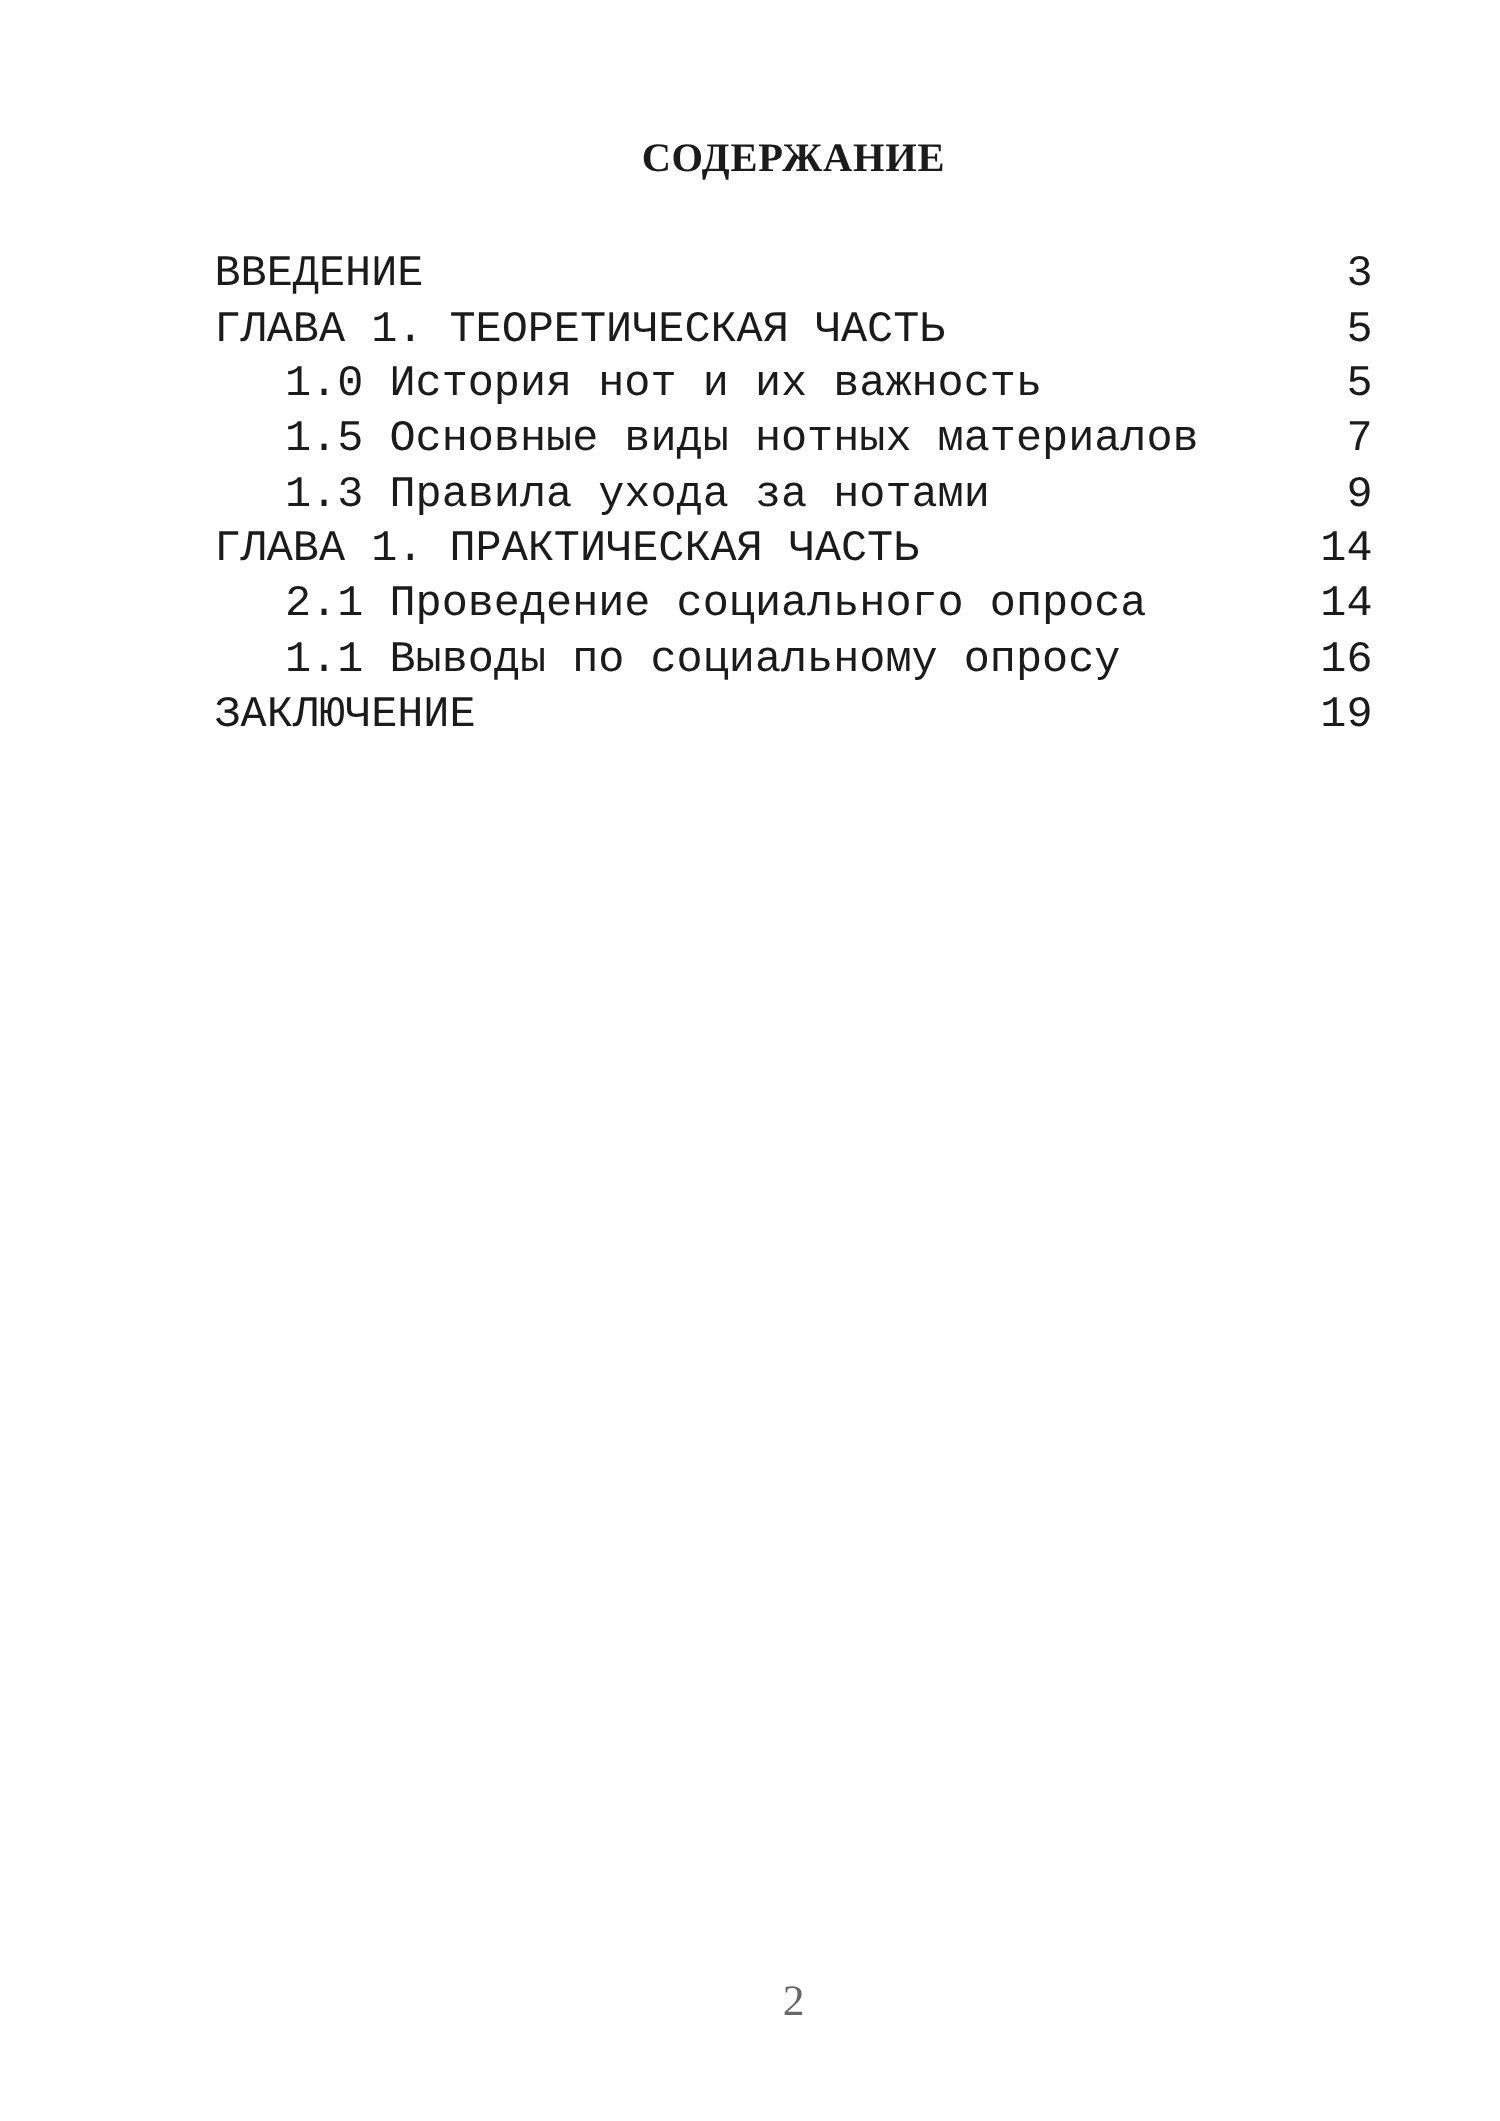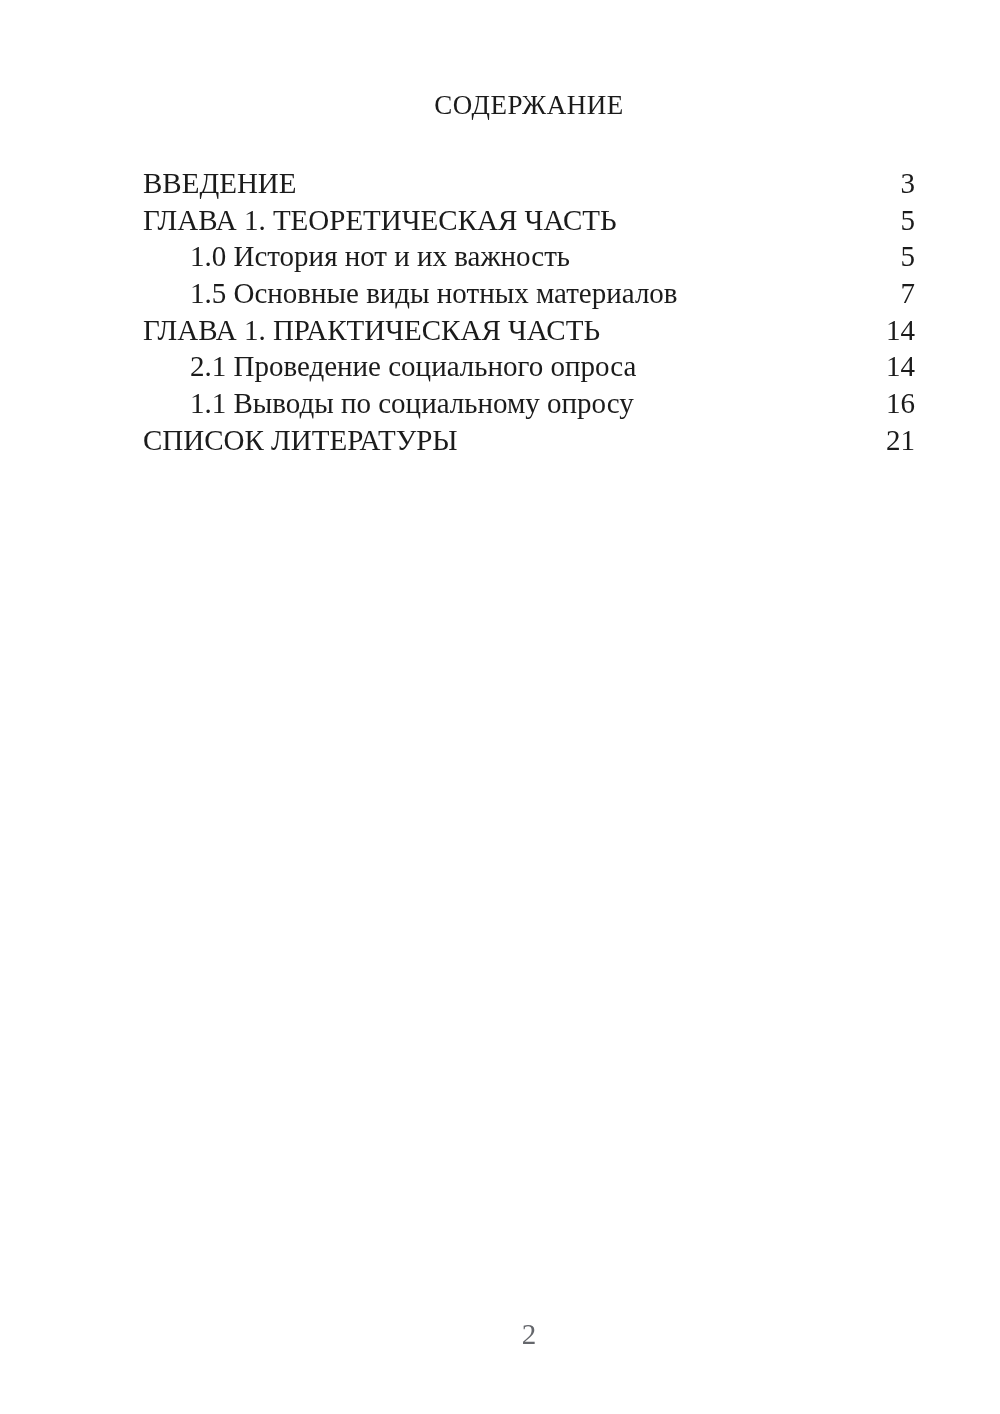--- a/index.html
+++ b/index.html
@@ -16,31 +16,32 @@
     color: #1b1b1b;
     overflow: hidden;
   }
   .doc-title {
     position: absolute;
     top: 87px;
     left: 143px;
     width: 772px;
     text-align: center;
     font-size: 27px;
-    font-weight: normal;
+    font-weight: bold;
     line-height: 36.7px;
     letter-spacing: 0.5px;
     white-space: nowrap;
   }
   .toc {
     position: absolute;
     top: 165px;
     left: 143px;
     width: 772px;
     font-size: 29px;
+    font-family: Liberation Mono, monospace;
   }
   .toc-row {
     display: flex;
     justify-content: space-between;
     align-items: baseline;
     height: 36.7px;
     line-height: 36.7px;
     white-space: nowrap;
   }
   .toc-row.lvl1 .toc-label {
@@ -88,40 +89,44 @@
     <div class="toc-row lvl1">
       <span class="toc-label">1.0 История нот и их важность</span>
       <span class="toc-page">5</span>
     </div>
 
     <div class="toc-row lvl1">
       <span class="toc-label">1.5 Основные виды нотных материалов</span>
       <span class="toc-page">7</span>
     </div>
 
+    <div class="toc-row lvl1">
+      <span class="toc-label">1.3 Правила ухода за нотами</span>
+      <span class="toc-page">9</span>
+    </div>
 
 
     <div class="toc-row lvl0">
       <span class="toc-label">ГЛАВА 1. ПРАКТИЧЕСКАЯ ЧАСТЬ</span>
       <span class="toc-page">14</span>
     </div>
 
     <div class="toc-row lvl1">
       <span class="toc-label">2.1 Проведение социального опроса</span>
       <span class="toc-page">14</span>
     </div>
 
     <div class="toc-row lvl1">
       <span class="toc-label">1.1 Выводы по социальному опросу</span>
       <span class="toc-page">16</span>
     </div>
 
+    <div class="toc-row lvl0">
+      <span class="toc-label">ЗАКЛЮЧЕНИЕ</span>
+      <span class="toc-page">19</span>
+    </div>
 
-    <div class="toc-row lvl0">
-      <span class="toc-label">СПИСОК ЛИТЕРАТУРЫ</span>
-      <span class="toc-page">21</span>
-    </div>
 
   </div>
 
   <div class="page-footer">2</div>
 
 </div>
 
 </body></html>

